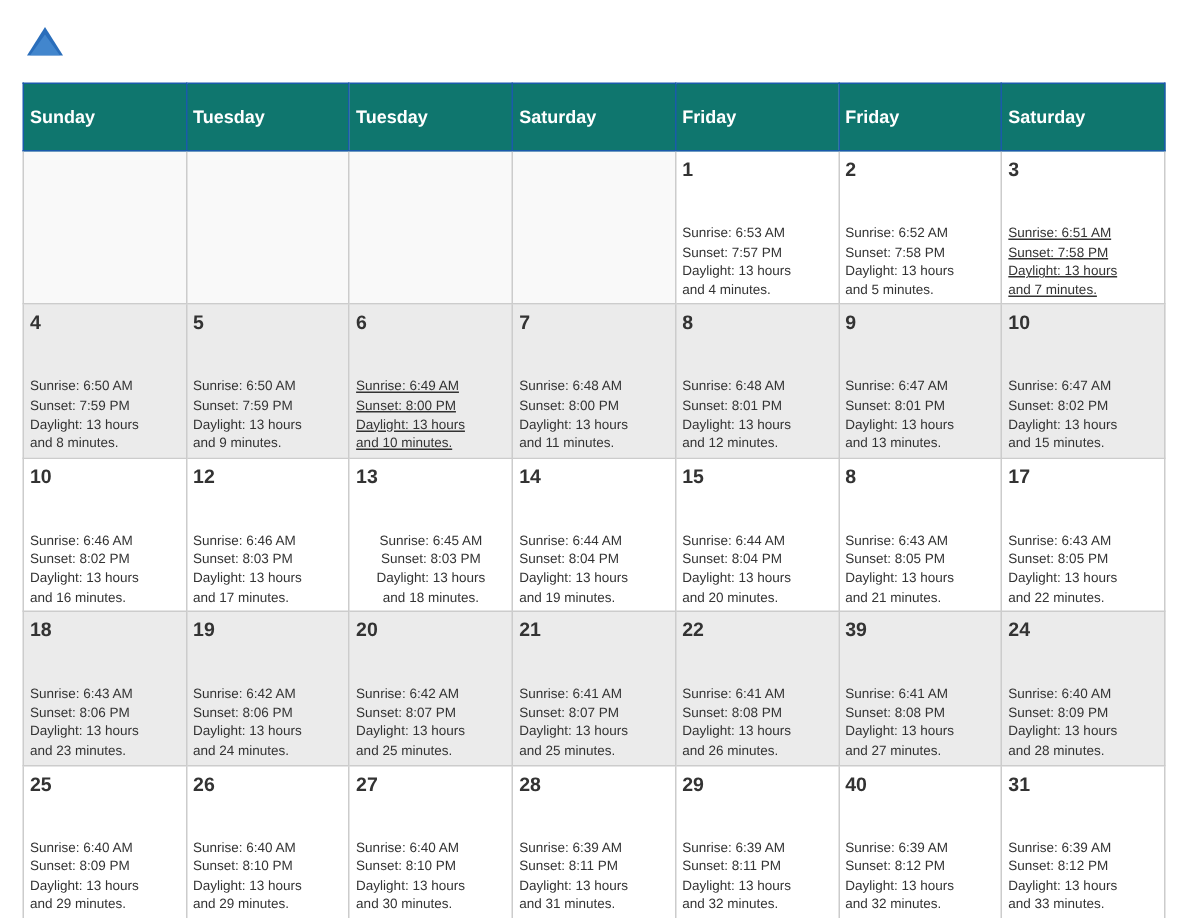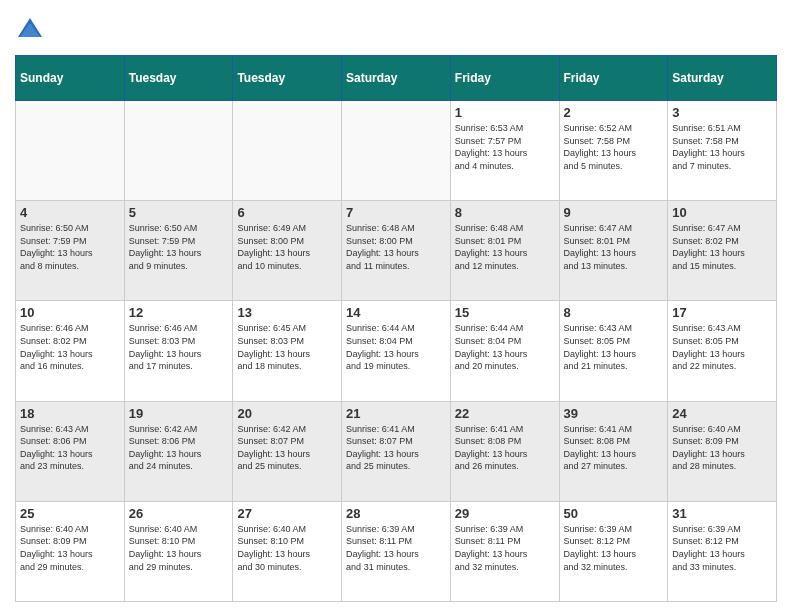--- a/index.html
+++ b/index.html
@@ -98,20 +98,21 @@
       font-size: 13px;
       font-weight: bold;
       color: #333;
       display: block;
       margin-bottom: 2px;
     }
     .day-info {
       font-size: 9px;
       color: #333;
       line-height: 1.4;
+      margin-top: 29px;
     }
     .row-bg-light td { background: #fff !important; }
     .row-bg-gray td { background: #ebebeb !important; }
     .row-bg-light td.empty { background: #f9f9f9 !important; }
   </style>
 </head>
 <body>
 
 <div class="page">
   <div class="header">
@@ -158,21 +159,21 @@
           </td>
           <td>
             <span class="day-num">2</span>
             <div class="day-info" style="white-space: pre-line;">Sunrise: 6:52 AM
 Sunset: 7:58 PM
 Daylight: 13 hours
 and 5 minutes.</div>
           </td>
           <td>
             <span class="day-num">3</span>
-            <div class="day-info" style="white-space: pre-line;">Sunrise: 6:51 AM
+            <div class="day-info" style="white-space: pre-line; text-decoration: underline;">Sunrise: 6:51 AM
 Sunset: 7:58 PM
 Daylight: 13 hours
 and 7 minutes.</div>
           </td>
         </tr>
         <tr class="row-bg-gray">
           <td>
             <span class="day-num">4</span>
             <div class="day-info" style="white-space: pre-line;">Sunrise: 6:50 AM
 Sunset: 7:59 PM
@@ -181,21 +182,21 @@
           </td>
           <td>
             <span class="day-num">5</span>
             <div class="day-info" style="white-space: pre-line;">Sunrise: 6:50 AM
 Sunset: 7:59 PM
 Daylight: 13 hours
 and 9 minutes.</div>
           </td>
           <td>
             <span class="day-num">6</span>
-            <div class="day-info" style="white-space: pre-line;">Sunrise: 6:49 AM
+            <div class="day-info" style="white-space: pre-line; text-decoration: underline;">Sunrise: 6:49 AM
 Sunset: 8:00 PM
 Daylight: 13 hours
 and 10 minutes.</div>
           </td>
           <td>
             <span class="day-num">7</span>
             <div class="day-info" style="white-space: pre-line;">Sunrise: 6:48 AM
 Sunset: 8:00 PM
 Daylight: 13 hours
 and 11 minutes.</div>
@@ -232,21 +233,21 @@
           </td>
           <td>
             <span class="day-num">12</span>
             <div class="day-info" style="white-space: pre-line;">Sunrise: 6:46 AM
 Sunset: 8:03 PM
 Daylight: 13 hours
 and 17 minutes.</div>
           </td>
           <td>
             <span class="day-num">13</span>
-            <div class="day-info" style="white-space: pre-line;">Sunrise: 6:45 AM
+            <div class="day-info" style="white-space: pre-line; text-align: center;">Sunrise: 6:45 AM
 Sunset: 8:03 PM
 Daylight: 13 hours
 and 18 minutes.</div>
           </td>
           <td>
             <span class="day-num">14</span>
             <div class="day-info" style="white-space: pre-line;">Sunrise: 6:44 AM
 Sunset: 8:04 PM
 Daylight: 13 hours
 and 19 minutes.</div>
@@ -354,21 +355,21 @@
 and 31 minutes.</div>
           </td>
           <td>
             <span class="day-num">29</span>
             <div class="day-info" style="white-space: pre-line;">Sunrise: 6:39 AM
 Sunset: 8:11 PM
 Daylight: 13 hours
 and 32 minutes.</div>
           </td>
           <td>
-            <span class="day-num">50</span>
+            <span class="day-num">40</span>
             <div class="day-info" style="white-space: pre-line;">Sunrise: 6:39 AM
 Sunset: 8:12 PM
 Daylight: 13 hours
 and 32 minutes.</div>
           </td>
           <td>
             <span class="day-num">31</span>
             <div class="day-info" style="white-space: pre-line;">Sunrise: 6:39 AM
 Sunset: 8:12 PM
 Daylight: 13 hours

